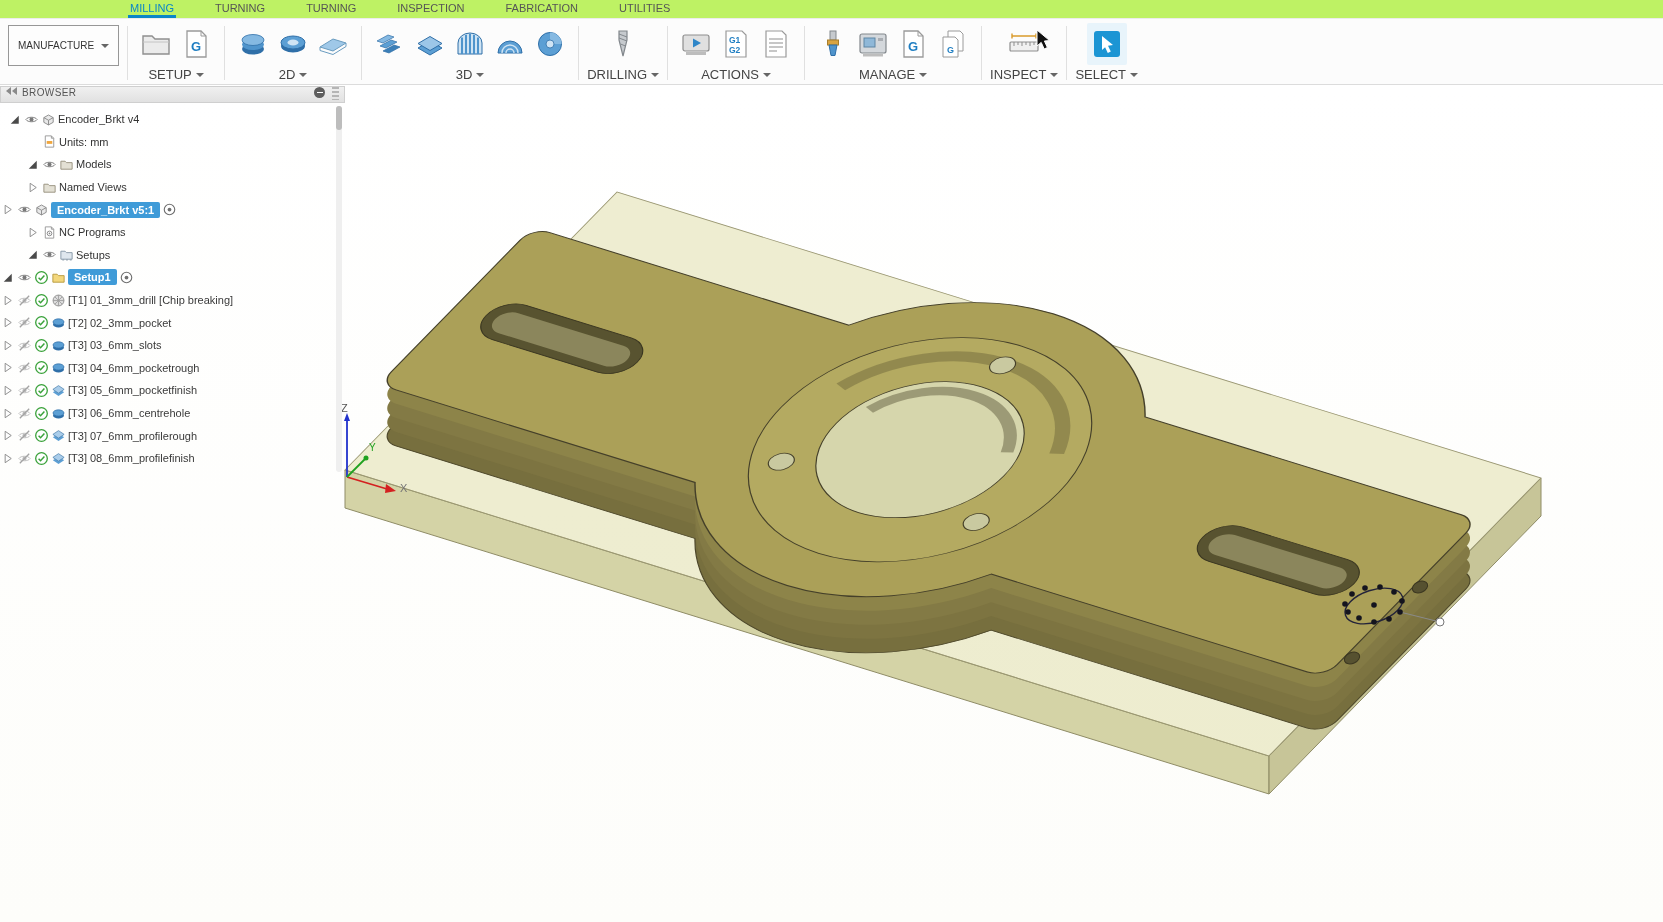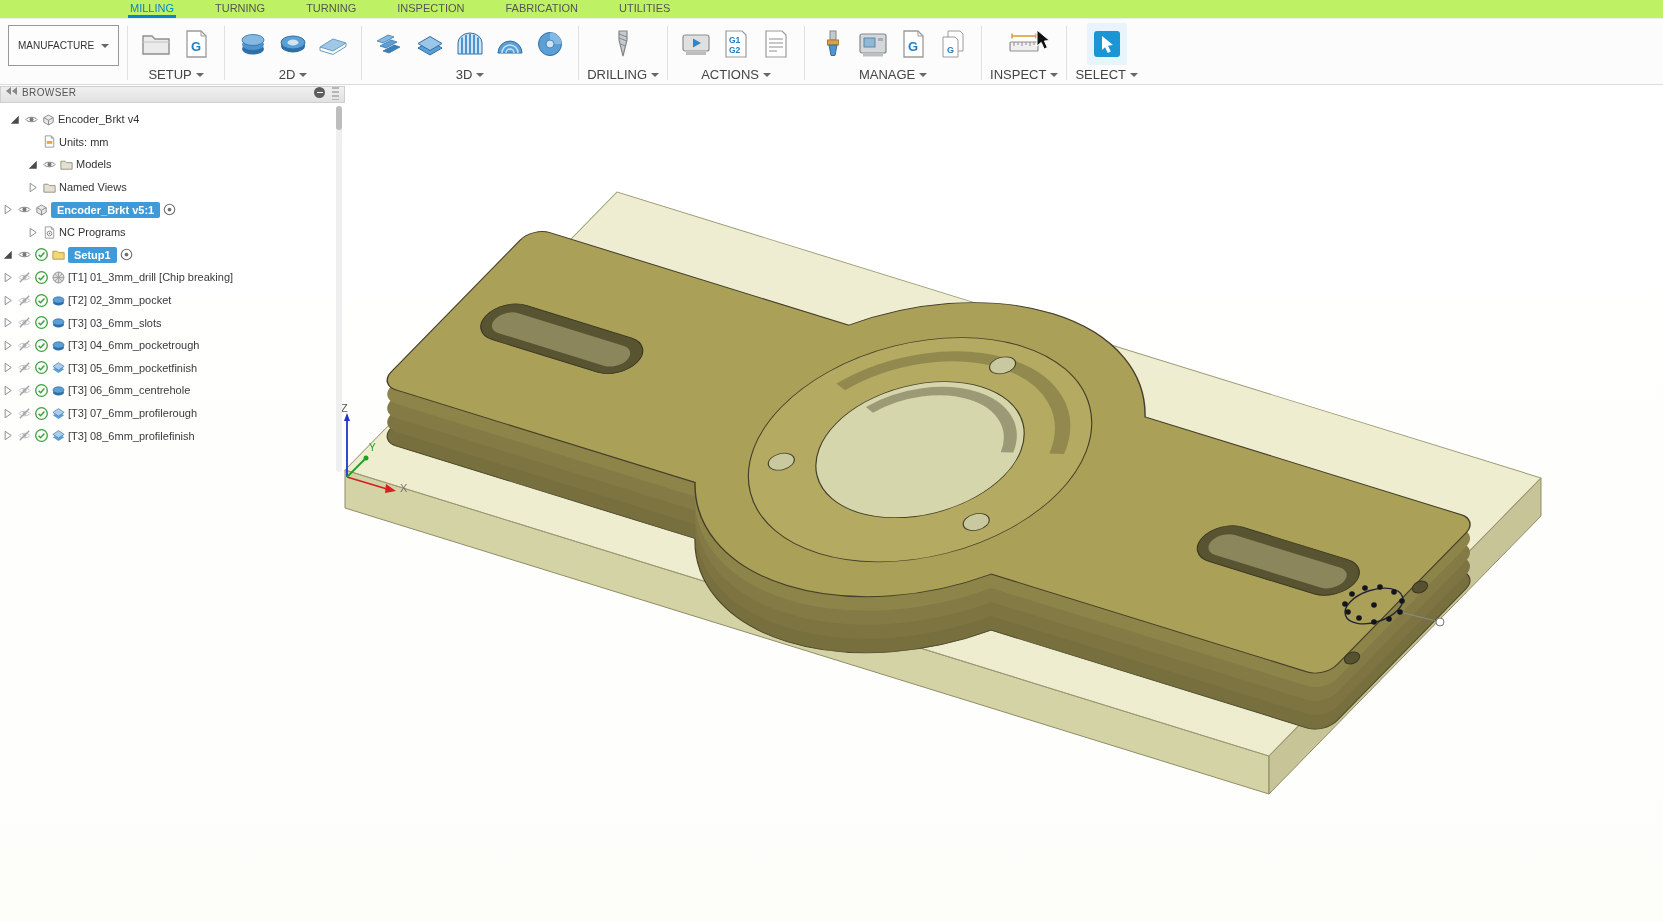--- a/index.html
+++ b/index.html
@@ -569,20 +569,32 @@
     <div class="trow lv1">
       <svg class="tic">
           <use href="#s-tri-c"></use>
         </svg>
       <svg class="tic">
           <use href="#s-doc-nc"></use>
         </svg>
       <span>NC Programs</span>
     </div>
 
+    <div class="trow lv1">
+      <svg class="tic">
+          <use href="#s-tri-o"></use>
+        </svg>
+      <svg class="tic">
+          <use href="#s-eye"></use>
+        </svg>
+      <svg class="tic">
+          <use href="#s-folder-setups"></use>
+        </svg>
+      <span>Setups</span>
+    </div>
 
     <div class="trow lv2">
       <svg class="tic">
           <use href="#s-tri-o"></use>
         </svg>
       <svg class="tic">
           <use href="#s-eye"></use>
         </svg>
       <svg class="tic">
           <use href="#s-check"></use>

